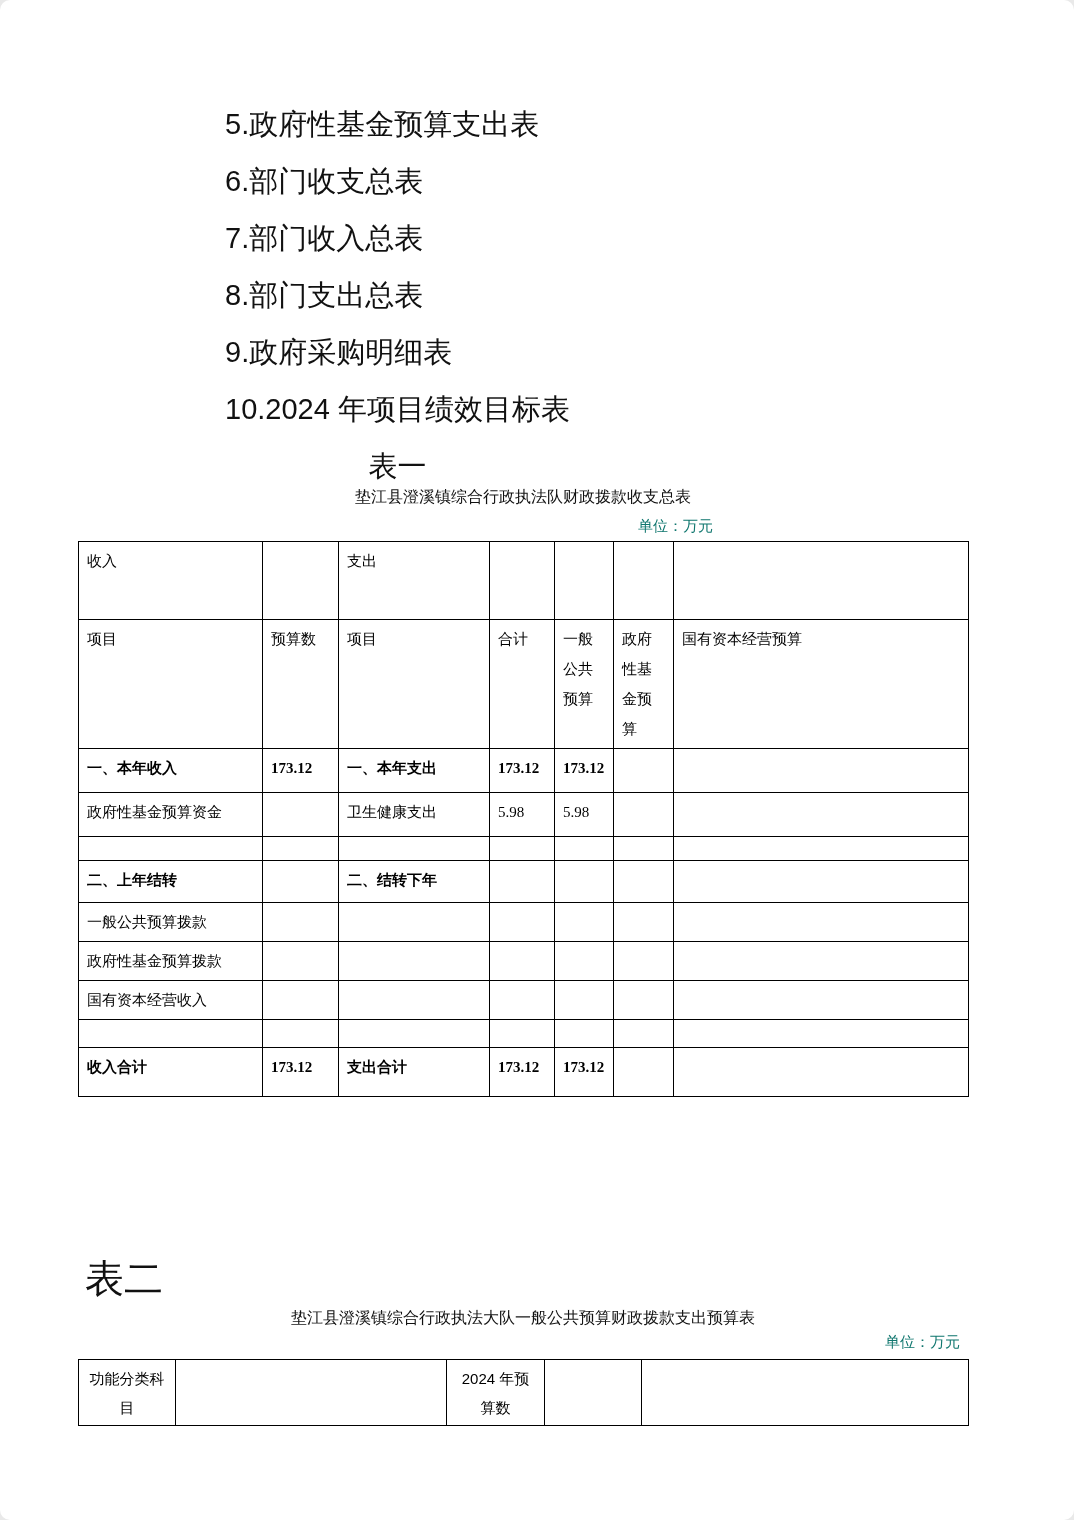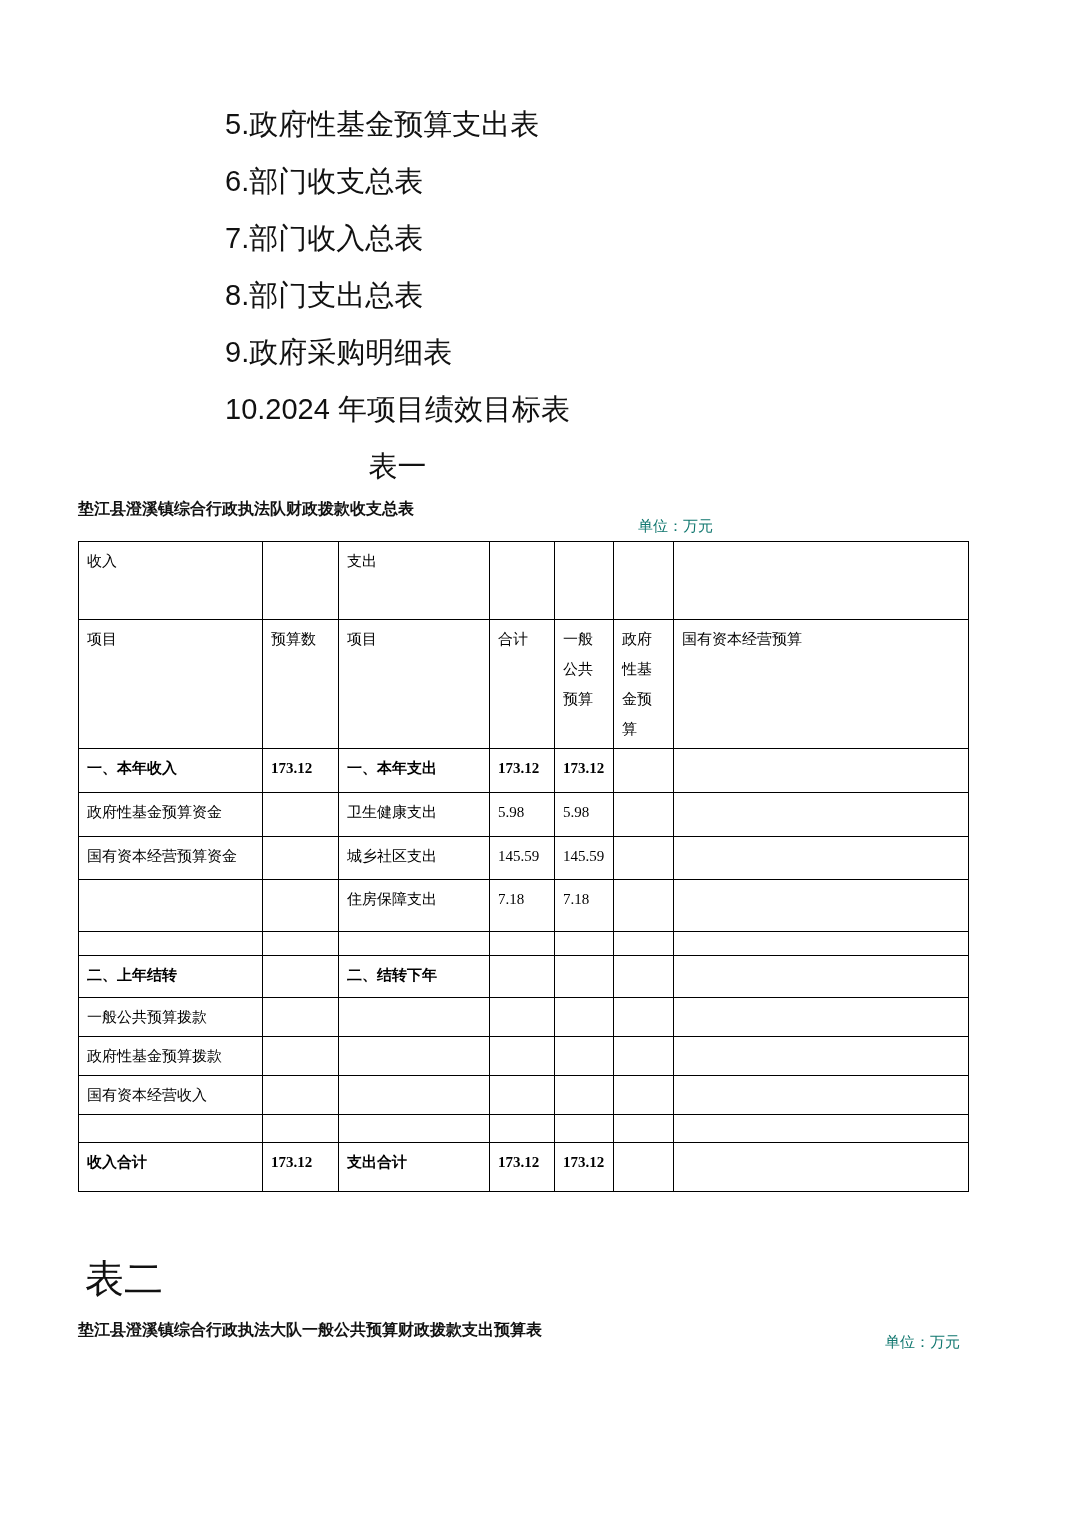--- a/index.html
+++ b/index.html
@@ -4,35 +4,36 @@
 <style>
   html,body{margin:0;padding:0;background:#e9e9e9;}
   .page{
     position:relative;
     width:1074px;height:1520px;
     margin:0 auto;
     background:#ffffff;
     font-family:"Liberation Sans","DejaVu Sans",sans-serif;
     color:#000;
     overflow:hidden;
+    border-radius:10px;
   }
   
   .toc{position:absolute;left:225px;top:104px;}
   .toc-item{
     height:57px;
     font-size:29px;
     line-height:40px;
     white-space:nowrap;
     color:#111;
   }
   .tbl-heading{font-size:29px;line-height:40px;color:#111;text-align:center;}
   
   .tbl-title{
     position:absolute;left:78px;width:890px;
-    font-size:16px;font-weight:700;color:#111;margin-top:12px;
+    text-align:center;font-size:16px;font-weight:400;color:#111;
   }
   .unit-label{position:absolute;font-size:15px;color:#0f766e;}
   
   table.doc{
     position:absolute;left:78px;
     border-collapse:collapse;table-layout:fixed;
     width:890px;
   }
   table.doc td{
     border:1px solid #000;
@@ -113,38 +114,20 @@
       </tr>
       <tr style="height:44px">
         <td>政府性基金预算资金</td>
         <td class="num"></td>
         <td>卫生健康支出</td>
         <td class="num">5.98</td>
         <td class="num">5.98</td>
         <td></td>
         <td></td>
       </tr>
-      <tr style="height:43px">
-        <td>国有资本经营预算资金</td>
-        <td class="num"></td>
-        <td>城乡社区支出</td>
-        <td class="num">145.59</td>
-        <td class="num">145.59</td>
-        <td></td>
-        <td></td>
-      </tr>
-      <tr style="height:52px">
-        <td></td>
-        <td class="num"></td>
-        <td>住房保障支出</td>
-        <td class="num">7.18</td>
-        <td class="num">7.18</td>
-        <td></td>
-        <td></td>
-      </tr>
       <tr style="height:24px">
         <td></td>
         <td></td>
         <td></td>
         <td></td>
         <td></td>
         <td></td>
         <td></td>
       </tr>
       <tr class="bold" style="height:42px">
@@ -201,14 +184,34 @@
         <td></td>
         <td></td>
       </tr>
     </tbody>
   </table>
 
   <div class="t2heading">表二</div>
   <div class="tbl-title" style="top:1308px;">垫江县澄溪镇综合行政执法大队一般公共预算财政拨款支出预算表</div>
   <div class="unit-label" style="left:78px;top:1333px;width:882px;text-align:right;">单位：万元</div>
 
+  <table class="doc t2" style="top:1359px;">
+    <colgroup>
+      <col style="width:97px">
+        <col style="width:271px">
+        <col style="width:98px">
+      <col style="width:97px">
+        <col style="width:327px">
+    </colgroup>
+    <tbody>
+      <tr style="height:66px">
+        <td>功能分类科
+目</td>
+        <td></td>
+        <td>2024 年预
+算数</td>
+        <td></td>
+        <td></td>
+      </tr>
+    </tbody>
+  </table>
 
 </div>
 
 </body></html>

